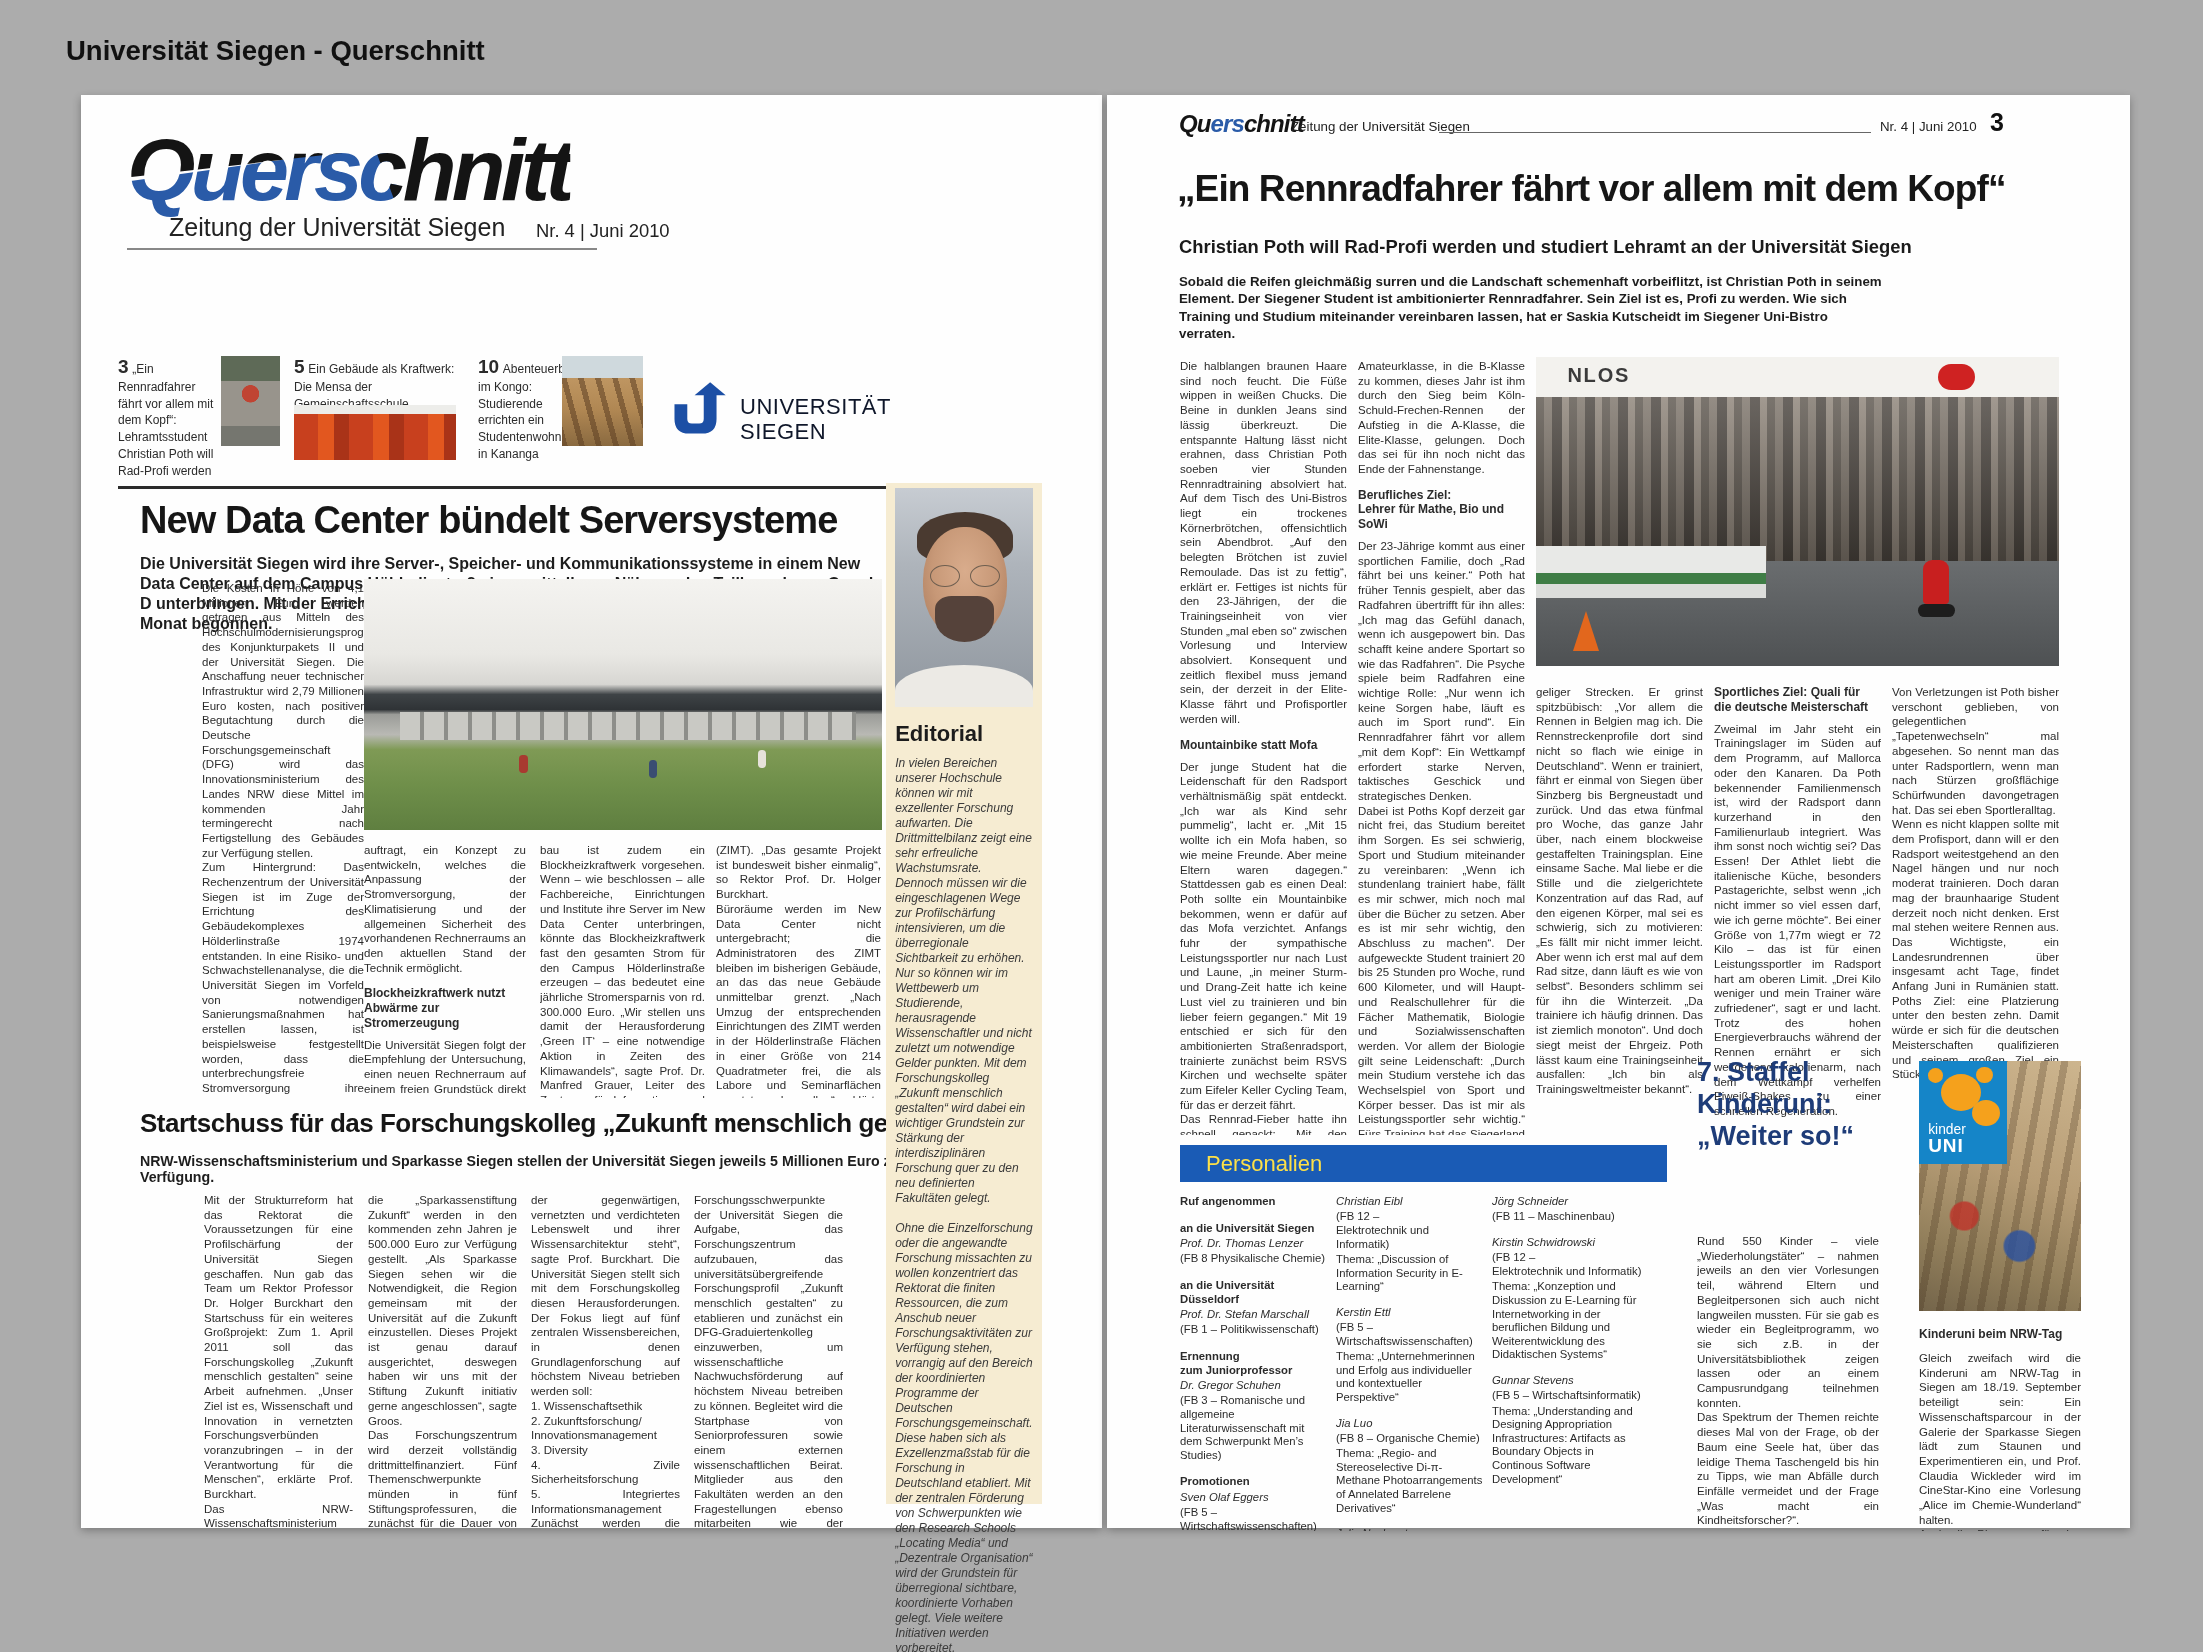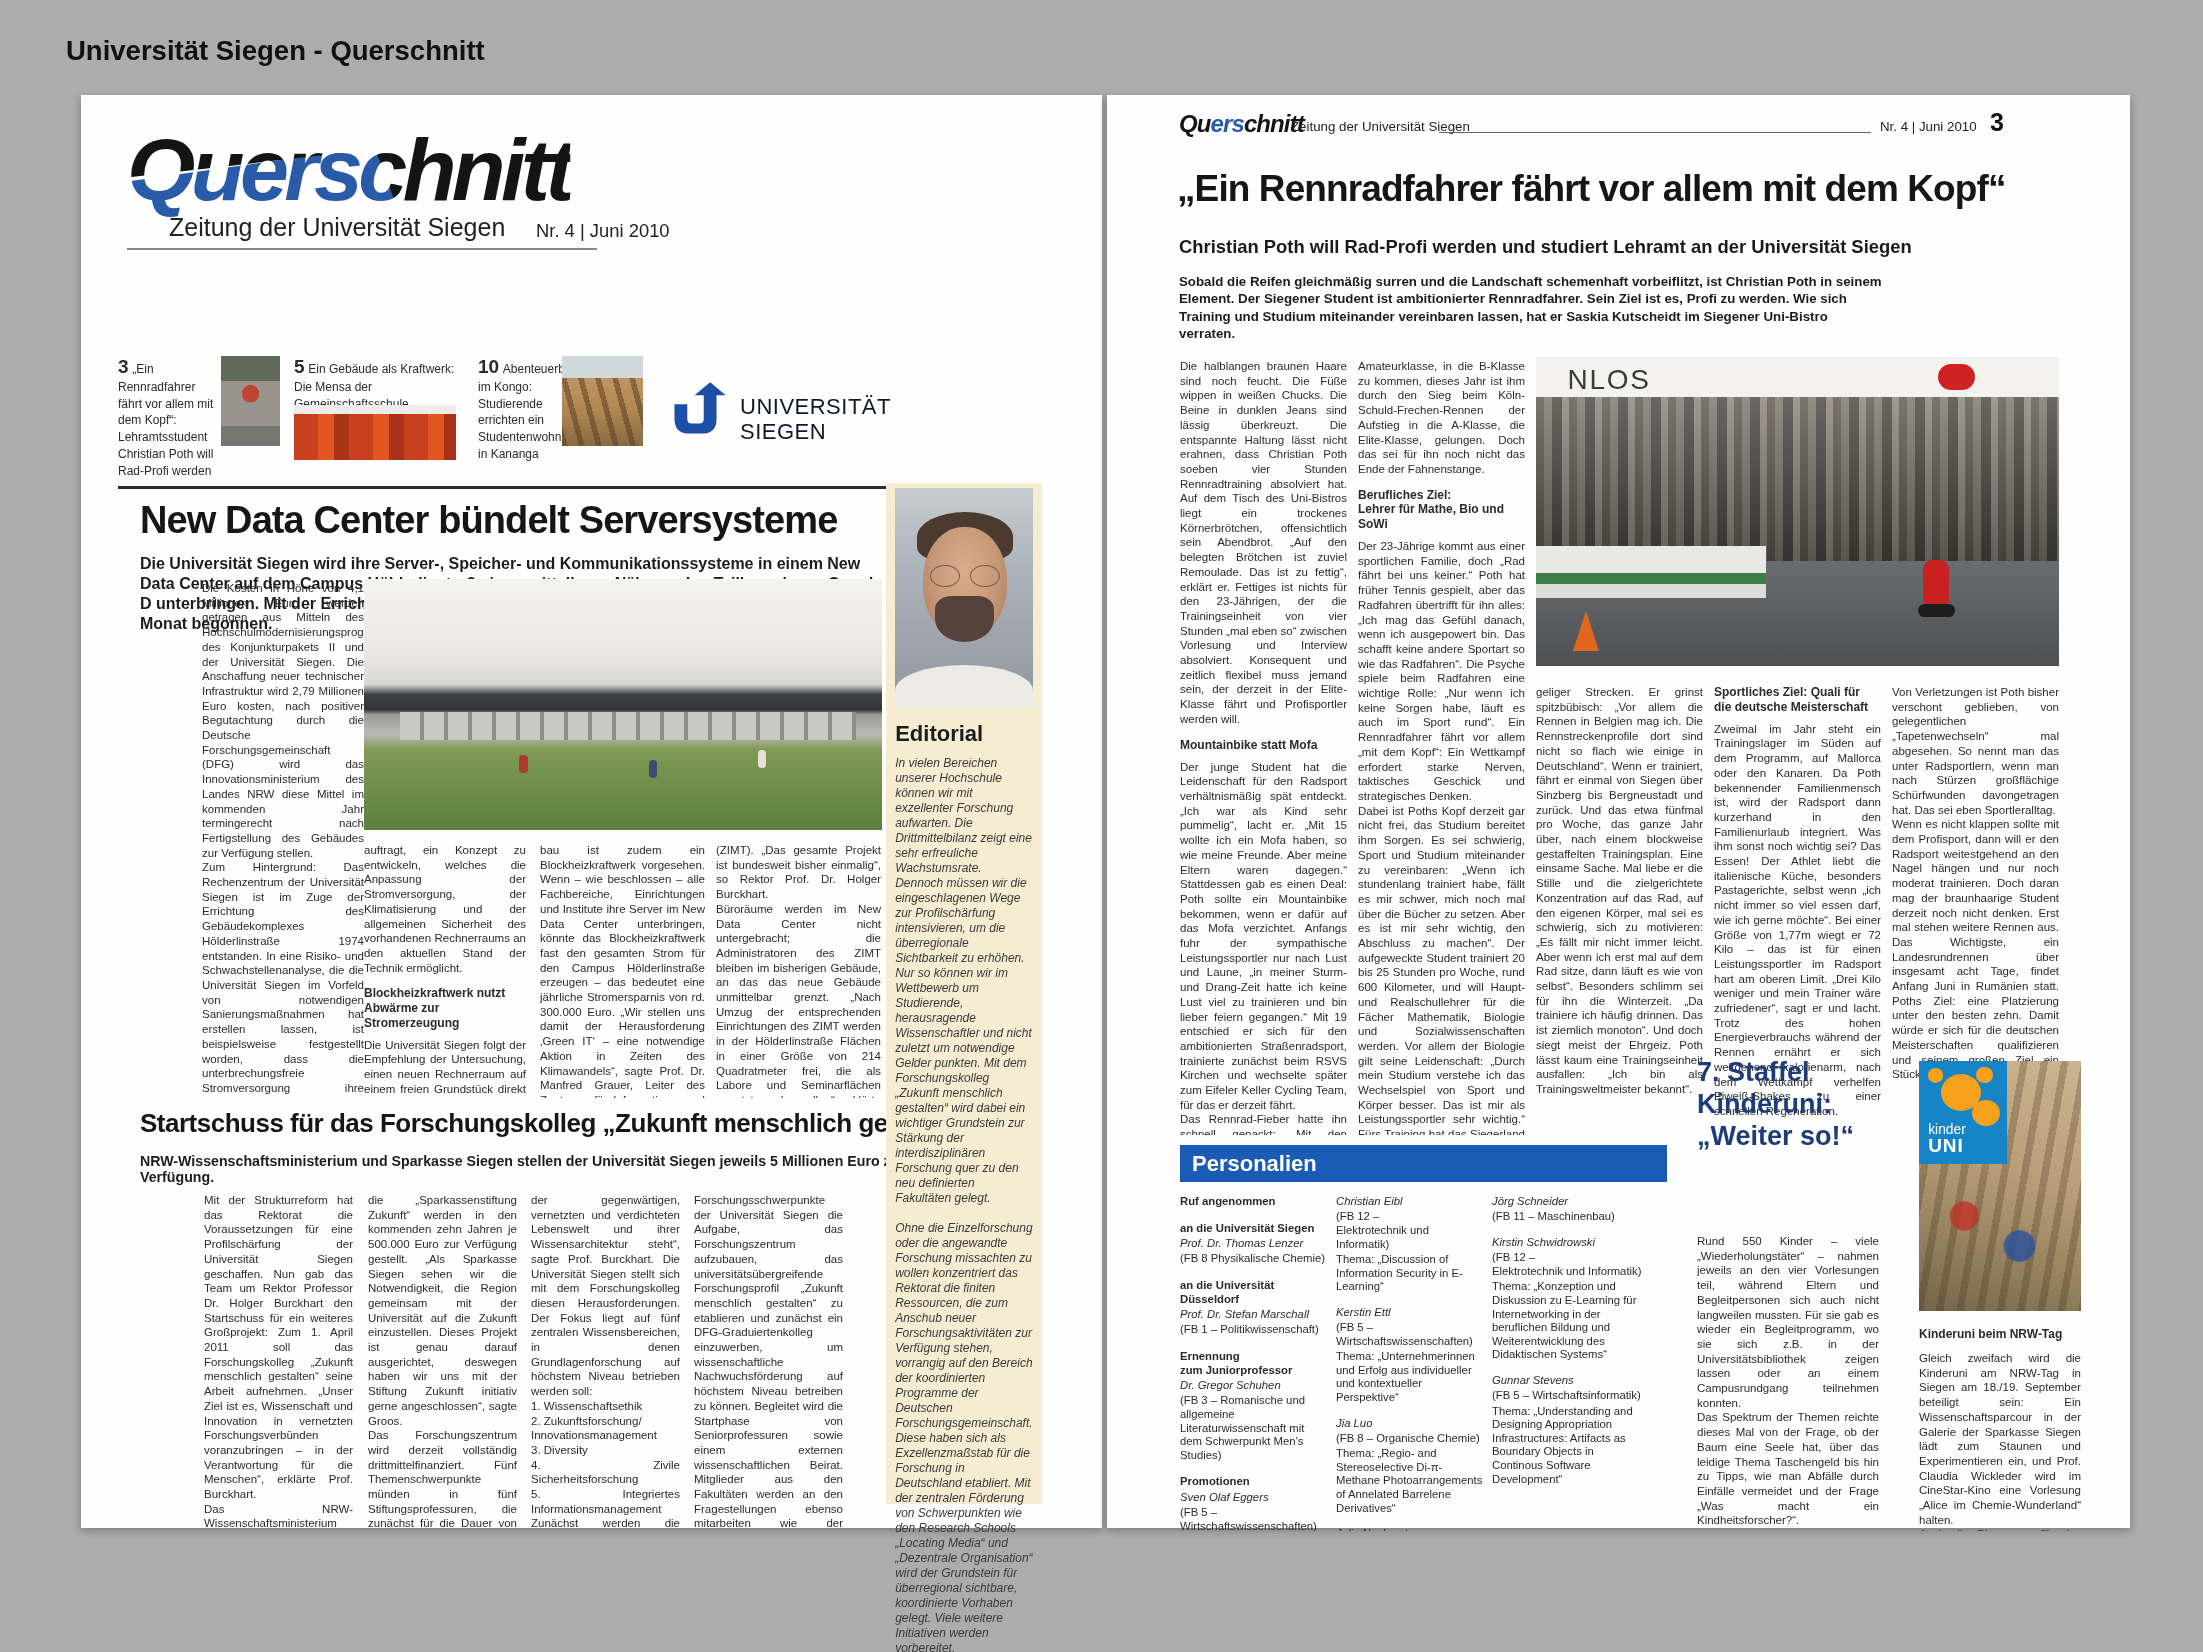--- a/index.html
+++ b/index.html
@@ -39,21 +39,21 @@
   .fig{position:absolute;width:8.3px;height:18.4px;border-radius:3.7px;}
   .ph-t1{background:radial-gradient(circle at 50% 42%,#c04433 0 14%,transparent 15%),
           linear-gradient(180deg,#5e6a57 0 28%,#98948c 28% 78%,#75766f 78% 100%);}
   .ph-t2{background:linear-gradient(180deg,#ededea 0 16%,transparent 16%),
           repeating-linear-gradient(90deg,#c8401e 0 24px,#e2571f 24px 40px,#a93318 40px 55px);}
   .ph-t3{background:linear-gradient(180deg,#cfd9dd 0 24%,transparent 24%),
           repeating-linear-gradient(75deg,rgba(92,62,34,.55) 0 5.5px,transparent 5.5px 16.5px),
           linear-gradient(180deg,#c9a06b 0%,#b08753 60%,#8a6a40 100%);}
   .ph-race{background:#8a8278;}
   .race-banner{position:absolute;top:0;left:0;right:0;height:13%;background:#f3f2ee;}
-  .race-banner .btxt{position:absolute;left:6%;top:18%;font-size:28px;font-weight:normal;color:#3b3b3b;letter-spacing:1.8px;text-align:right;}
+  .race-banner .btxt{position:absolute;left:6%;top:18%;font-size:20px;font-weight:bold;color:#3b3b3b;letter-spacing:1.8px;text-align:right;}
   .race-logo{position:absolute;right:16%;top:18%;width:37px;height:26px;border-radius:13px;background:#cf2222;}
   .race-crowd{position:absolute;top:13%;left:0;right:0;height:53%;
      background:linear-gradient(180deg,rgba(255,255,255,.18),rgba(0,0,0,.28)),
      repeating-linear-gradient(90deg,#5d564e 0 8.3px,#7d746a 8.3px 15.6px,#4a443e 15.6px 26px,#8d8378 26px 33px);}
   .race-road{position:absolute;bottom:0;left:0;right:0;height:34%;background:linear-gradient(180deg,#6a6d6f,#4e5153);}
   .race-barrier{position:absolute;left:0;bottom:22%;width:44%;height:17%;
      background:linear-gradient(180deg,#e8e9e7 0 52%,#3f7d46 52% 74%,#dcdddb 74% 100%);}
   .race-cone{position:absolute;left:7%;bottom:5%;width:0;height:0;border-left:13.8px solid transparent;
      border-right:13.8px solid transparent;border-bottom:40px solid #e2671d;}
   .race-rider{position:absolute;right:21%;bottom:20%;width:26px;height:44px;background:#c81f1f;border-radius:9.2px 9.2px 3.7px 3.7px;}
@@ -87,21 +87,21 @@
   .rh-logo{font-size:24px;font-weight:800;font-style:italic;letter-spacing:-0.9px;color:#141414;}
   .rh-logo .bl{color:#2a5ba8;}
   .rh-sub{font-size:13.3px;color:#222;}
   .rh-issue{font-size:13.3px;color:#222;}
   .rh-page{font-size:25px;font-weight:bold;color:#111;}
   .hlR{font-size:37px;font-weight:bold;color:#161616;letter-spacing:-0.9px;white-space:nowrap;}
   .subheadR{font-size:18.4px;font-weight:bold;color:#1a1a1a;}
   .dekR{font-size:13.3px;line-height:17.4px;font-weight:bold;color:#1d1d1d;}
   
   .pbar{position:absolute;left:73px;top:1050px;width:487px;height:37px;background:#1a5bb5;}
-  .pbar span{display:block;padding-left:12px;line-height:37px;font-size:22px;font-weight:bold;color:#ffffff;}
+  .pbar span{display:block;padding-left:26px;line-height:37px;font-size:22px;font-weight:normal;color:#fde047;}
   .seg{font-size:11.3px;line-height:13.6px;white-space:pre-line;margin-bottom:1.8px;}
   .seg-hd{font-weight:bold;margin-top:13px;}
   .seg-name{font-style:italic;margin-top:12px;}
   .seg-hd+.seg-name{margin-top:1.8px;}
   .seg:first-child{margin-top:0;}
   
   .kuhead{font-size:27px;line-height:32px;font-weight:bold;color:#1e3c78;white-space:pre-line;}
   .kuintro{font-size:12.4px;line-height:15.6px;font-weight:bold;white-space:pre-line;}
   .kucross{font-size:12px;font-weight:bold;}
 </style>

